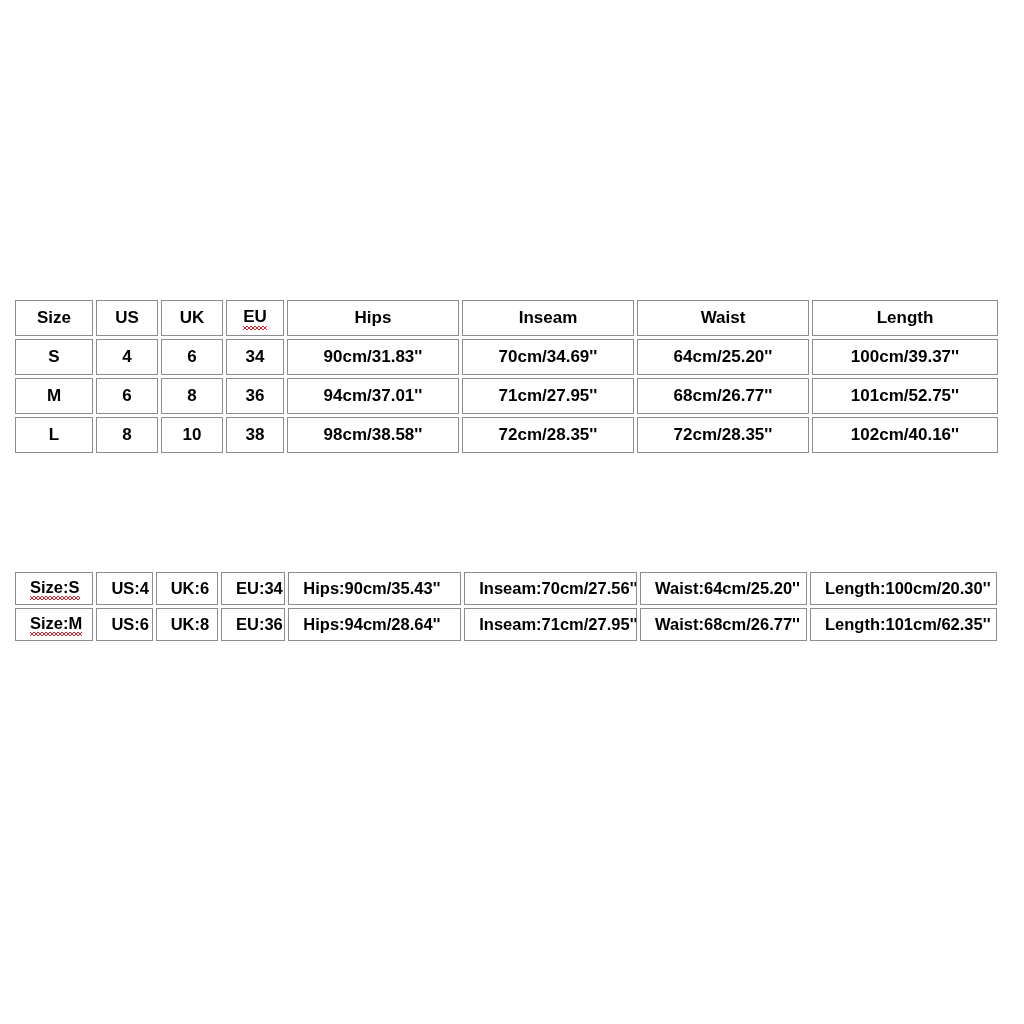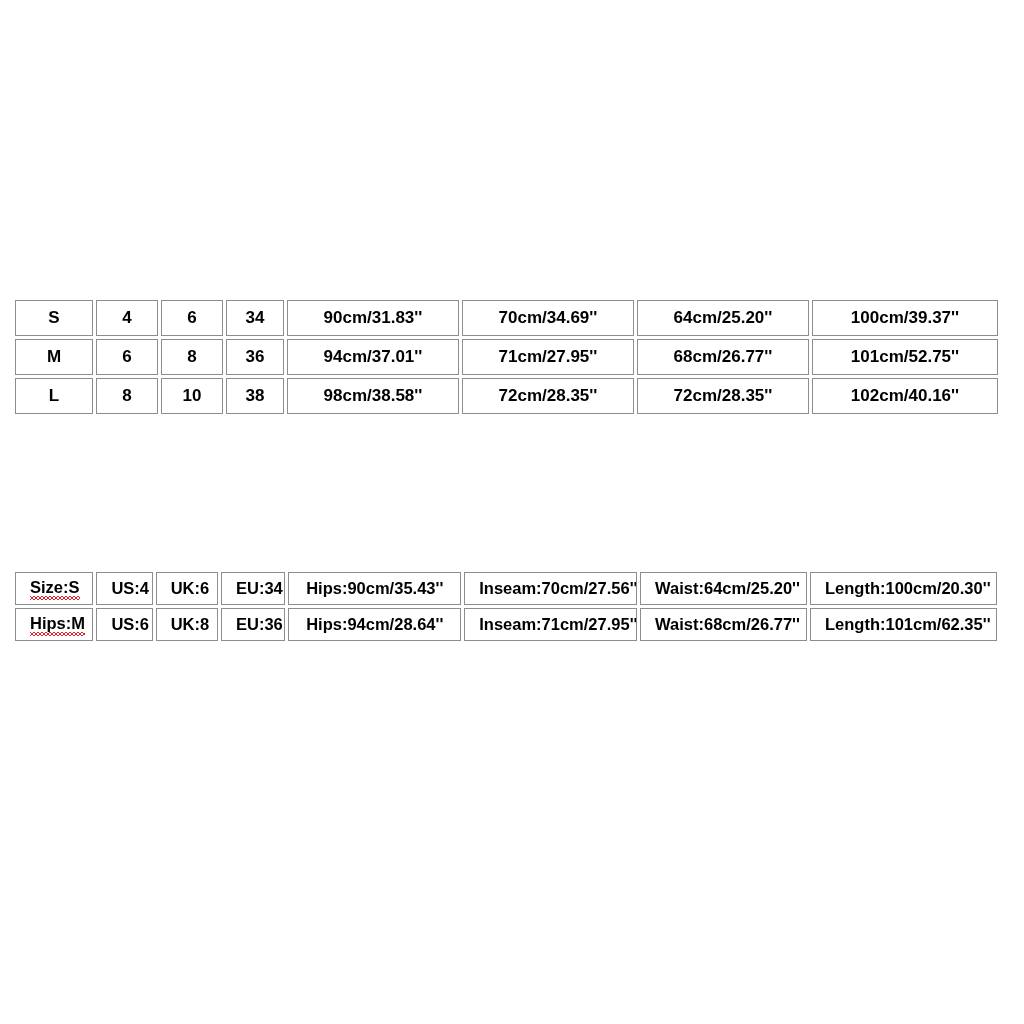--- a/index.html
+++ b/index.html
@@ -57,21 +57,21 @@
   #table-one .c-length { width: 186px; }
 
   
   #table-two {
     left: 12px;
     top: 569px;
     width: 988px;
   }
   #table-two td {
     height: 31px;
-    text-align: center;
+    text-align: left;
     font-size: 16.5px;
     padding: 0 14px;
   }
   #table-two .d-size   { width: 78px; }
   #table-two .d-us     { width: 56px; }
   #table-two .d-uk     { width: 62px; }
   #table-two .d-eu     { width: 64px; }
   #table-two .d-hips   { width: 172px; }
   #table-two .d-inseam { width: 172px; }
   #table-two .d-waist  { width: 166px; }
@@ -105,20 +105,30 @@
     <col class="c-size">
       <col class="c-us">
       <col class="c-uk">
       <col class="c-eu">
     <col class="c-hips">
       <col class="c-inseam">
       <col class="c-waist">
       <col class="c-length">
   </colgroup>
   <tbody>
+    <tr>
+      <td class="hdr"><span>Size</span></td>
+      <td class="hdr"><span>US</span></td>
+      <td class="hdr"><span>UK</span></td>
+      <td class="hdr"><span class="misspelled">EU</span></td>
+      <td class="hdr"><span>Hips</span></td>
+      <td class="hdr"><span>Inseam</span></td>
+      <td class="hdr"><span>Waist</span></td>
+      <td class="hdr"><span>Length</span></td>
+    </tr>
 
     <tr>
       <td>S</td>
       <td>4</td>
       <td>6</td>
       <td>34</td>
       <td>90cm/31.83''</td>
       <td>70cm/34.69''</td>
       <td>64cm/25.20''</td>
       <td>100cm/39.37''</td>
@@ -165,21 +175,21 @@
       <td>US:4</td>
       <td>UK:6</td>
       <td>EU:34</td>
       <td>Hips:90cm/35.43''</td>
       <td>Inseam:70cm/27.56''</td>
       <td>Waist:64cm/25.20''</td>
       <td>Length:100cm/20.30''</td>
     </tr>
 
     <tr>
-      <td><span class="misspelled">Hips:M</span></td>
+      <td><span class="misspelled">Size:M</span></td>
       <td>US:6</td>
       <td>UK:8</td>
       <td>EU:36</td>
       <td>Hips:94cm/28.64''</td>
       <td>Inseam:71cm/27.95''</td>
       <td>Waist:68cm/26.77''</td>
       <td>Length:101cm/62.35''</td>
     </tr>
 
   </tbody>

